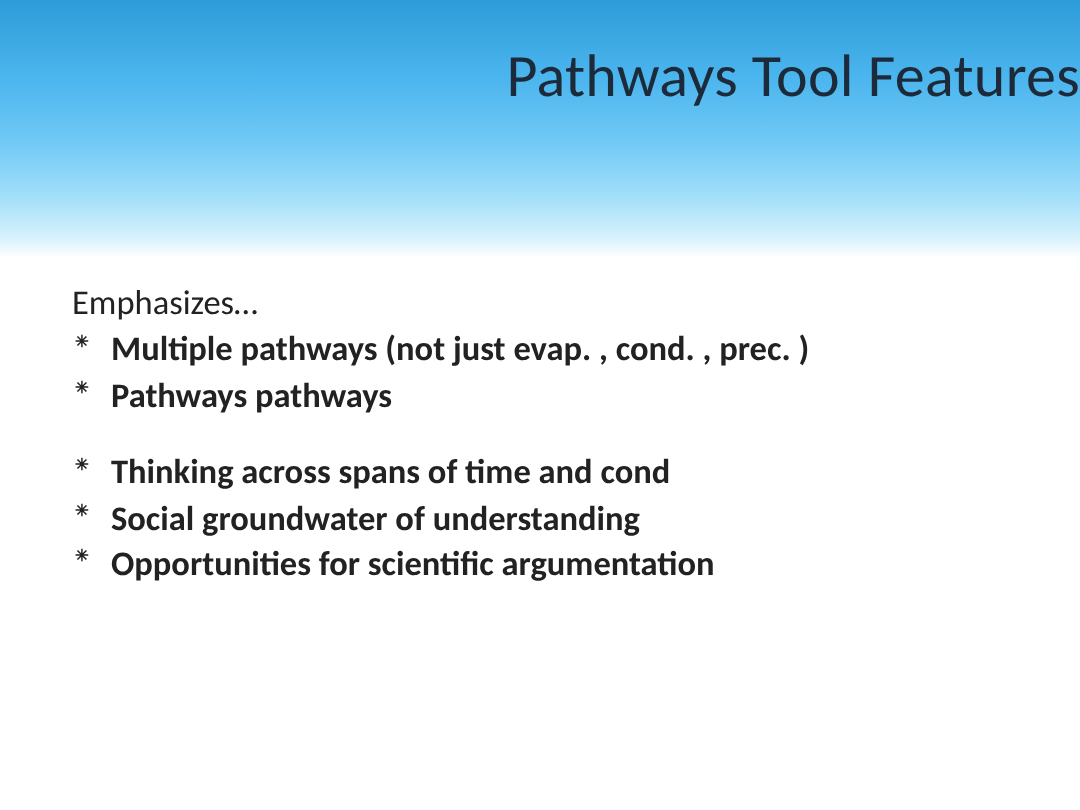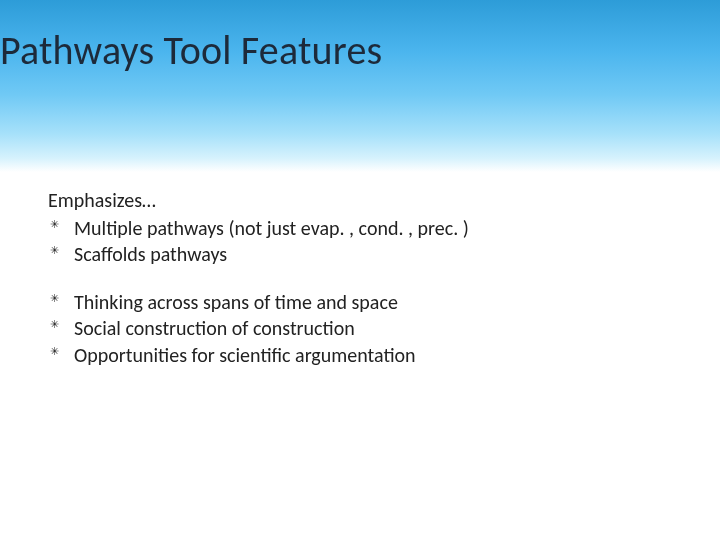--- a/index.html
+++ b/index.html
@@ -15,48 +15,49 @@
     height: 100%;
     position: relative;
   }
   .header-band {
     width: 100%;
     height: 172px;
     background: linear-gradient(180deg, #2d9cd8 0%, #4bb5ee 30%, #70c9f5 55%, #a7e1fa 78%, #d6f2fd 92%, #ffffff 100%);
     display: flex;
     align-items: flex-start;
     padding-top: 26px;
-    justify-content: flex-start;
+    justify-content: flex-end;
   }
   .title {
     color: #1d2a3a;
     font-size: 40px;
     font-weight: 400;
     letter-spacing: 0.2px;
   }
   .content {
     padding: 16px 48px 0 48px;
     color: #222;
-    font-size: 20px;
+    font-size: 23px;
     line-height: 1.28;
   }
   .section {
     margin-bottom: 22px;
   }
   .section-intro {
     margin-bottom: 2px;
   }
   ul.bullets {
     list-style: none;
     padding-left: 20px;
   }
   ul.bullets li {
     position: relative;
     padding-left: 6px;
     margin-bottom: 1px;
+    font-weight: bold;
   }
   ul.bullets li::before {
     content: "✳";
     position: absolute;
     left: -18px;
     top: 2px;
     font-size: 11px;
     color: #222;
   }
 </style>
@@ -67,26 +68,26 @@
   <div class="header-band">
     <h1 class="title">Pathways Tool Features</h1>
   </div>
 
   <div class="content">
 
     <div class="section">
       <div class="section-intro">Emphasizes…</div>
       <ul class="bullets">
         <li>Multiple pathways (not just evap. , cond. , prec. )</li>
-        <li>Scaffolds pathways</li>
+        <li>Pathways pathways</li>
       </ul>
     </div>
 
     <div class="section">
       <ul class="bullets">
-        <li>Thinking across spans of time and space</li>
-        <li>Social construction of construction</li>
+        <li>Thinking across spans of time and cond</li>
+        <li>Social groundwater of understanding</li>
         <li>Opportunities for scientific argumentation</li>
       </ul>
     </div>
 
   </div>
 </div>
 
 </body></html>

